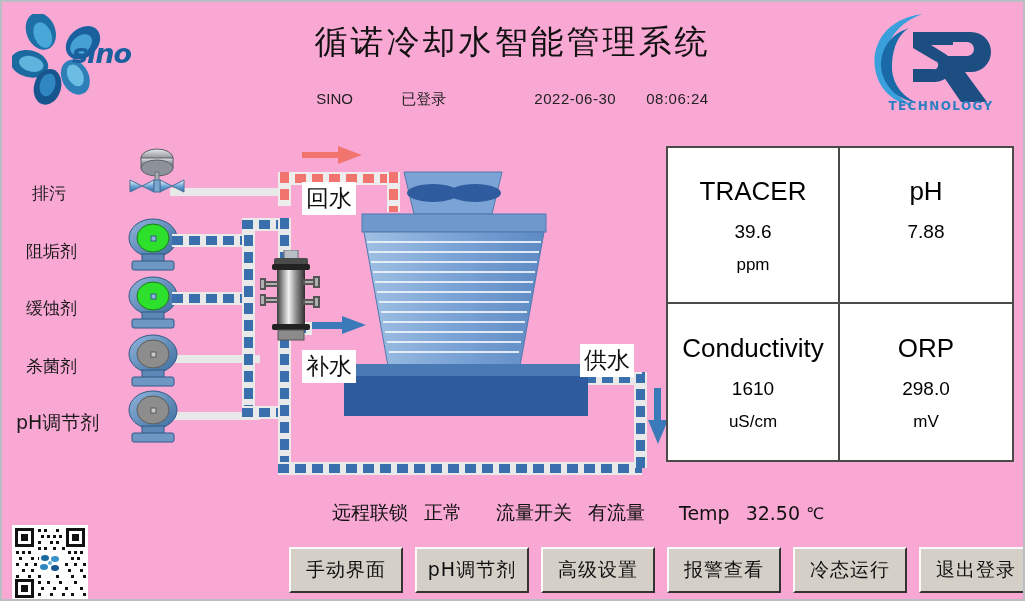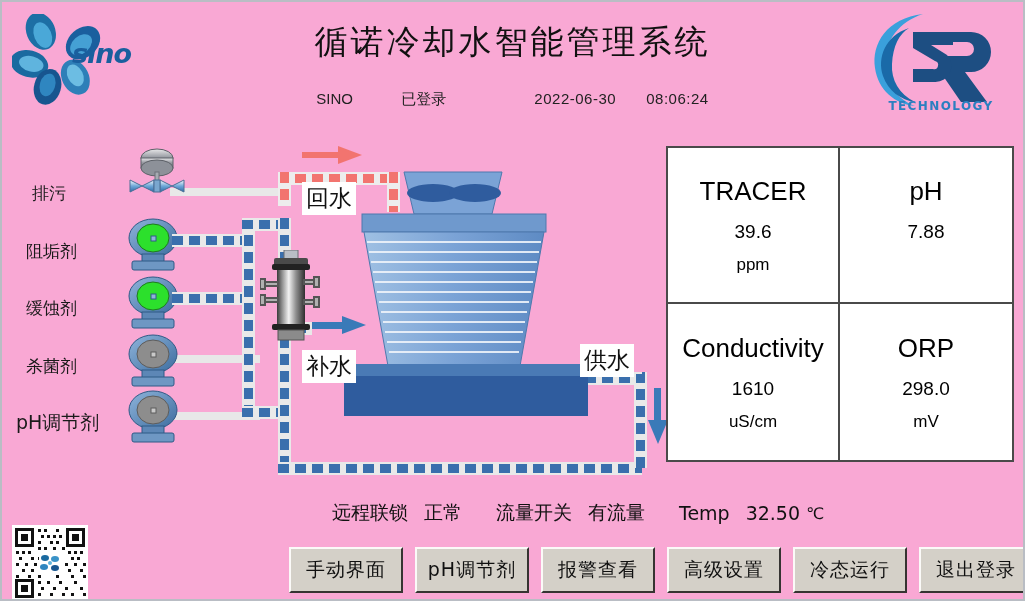--- a/index.html
+++ b/index.html
@@ -471,22 +471,22 @@
     <span class="k">流量开关</span>
     <span class="v">有流量</span>
     <span class="k">Temp</span>
     <span>32.50</span>
     <span class="unit">℃</span>
   </div>
 
   <div id="buttonbar">
     <div class="btn">手动界面</div>
     <div class="btn">pH调节剂</div>
+    <div class="btn">高级设置</div>
     <div class="btn">报警查看</div>
-    <div class="btn">高级设置</div>
     <div class="btn">冷态运行</div>
     <div class="btn">退出登录</div>
   </div>
 
   <div id="qr-code">
     <svg viewBox="0 0 76 76">
       <rect width="76" height="76" fill="#ffffff"></rect>
       <g fill="#111111">
         <rect x="3" y="3" width="19" height="19"></rect>
           <rect x="6" y="6" width="13" height="13" fill="#fff"></rect>

